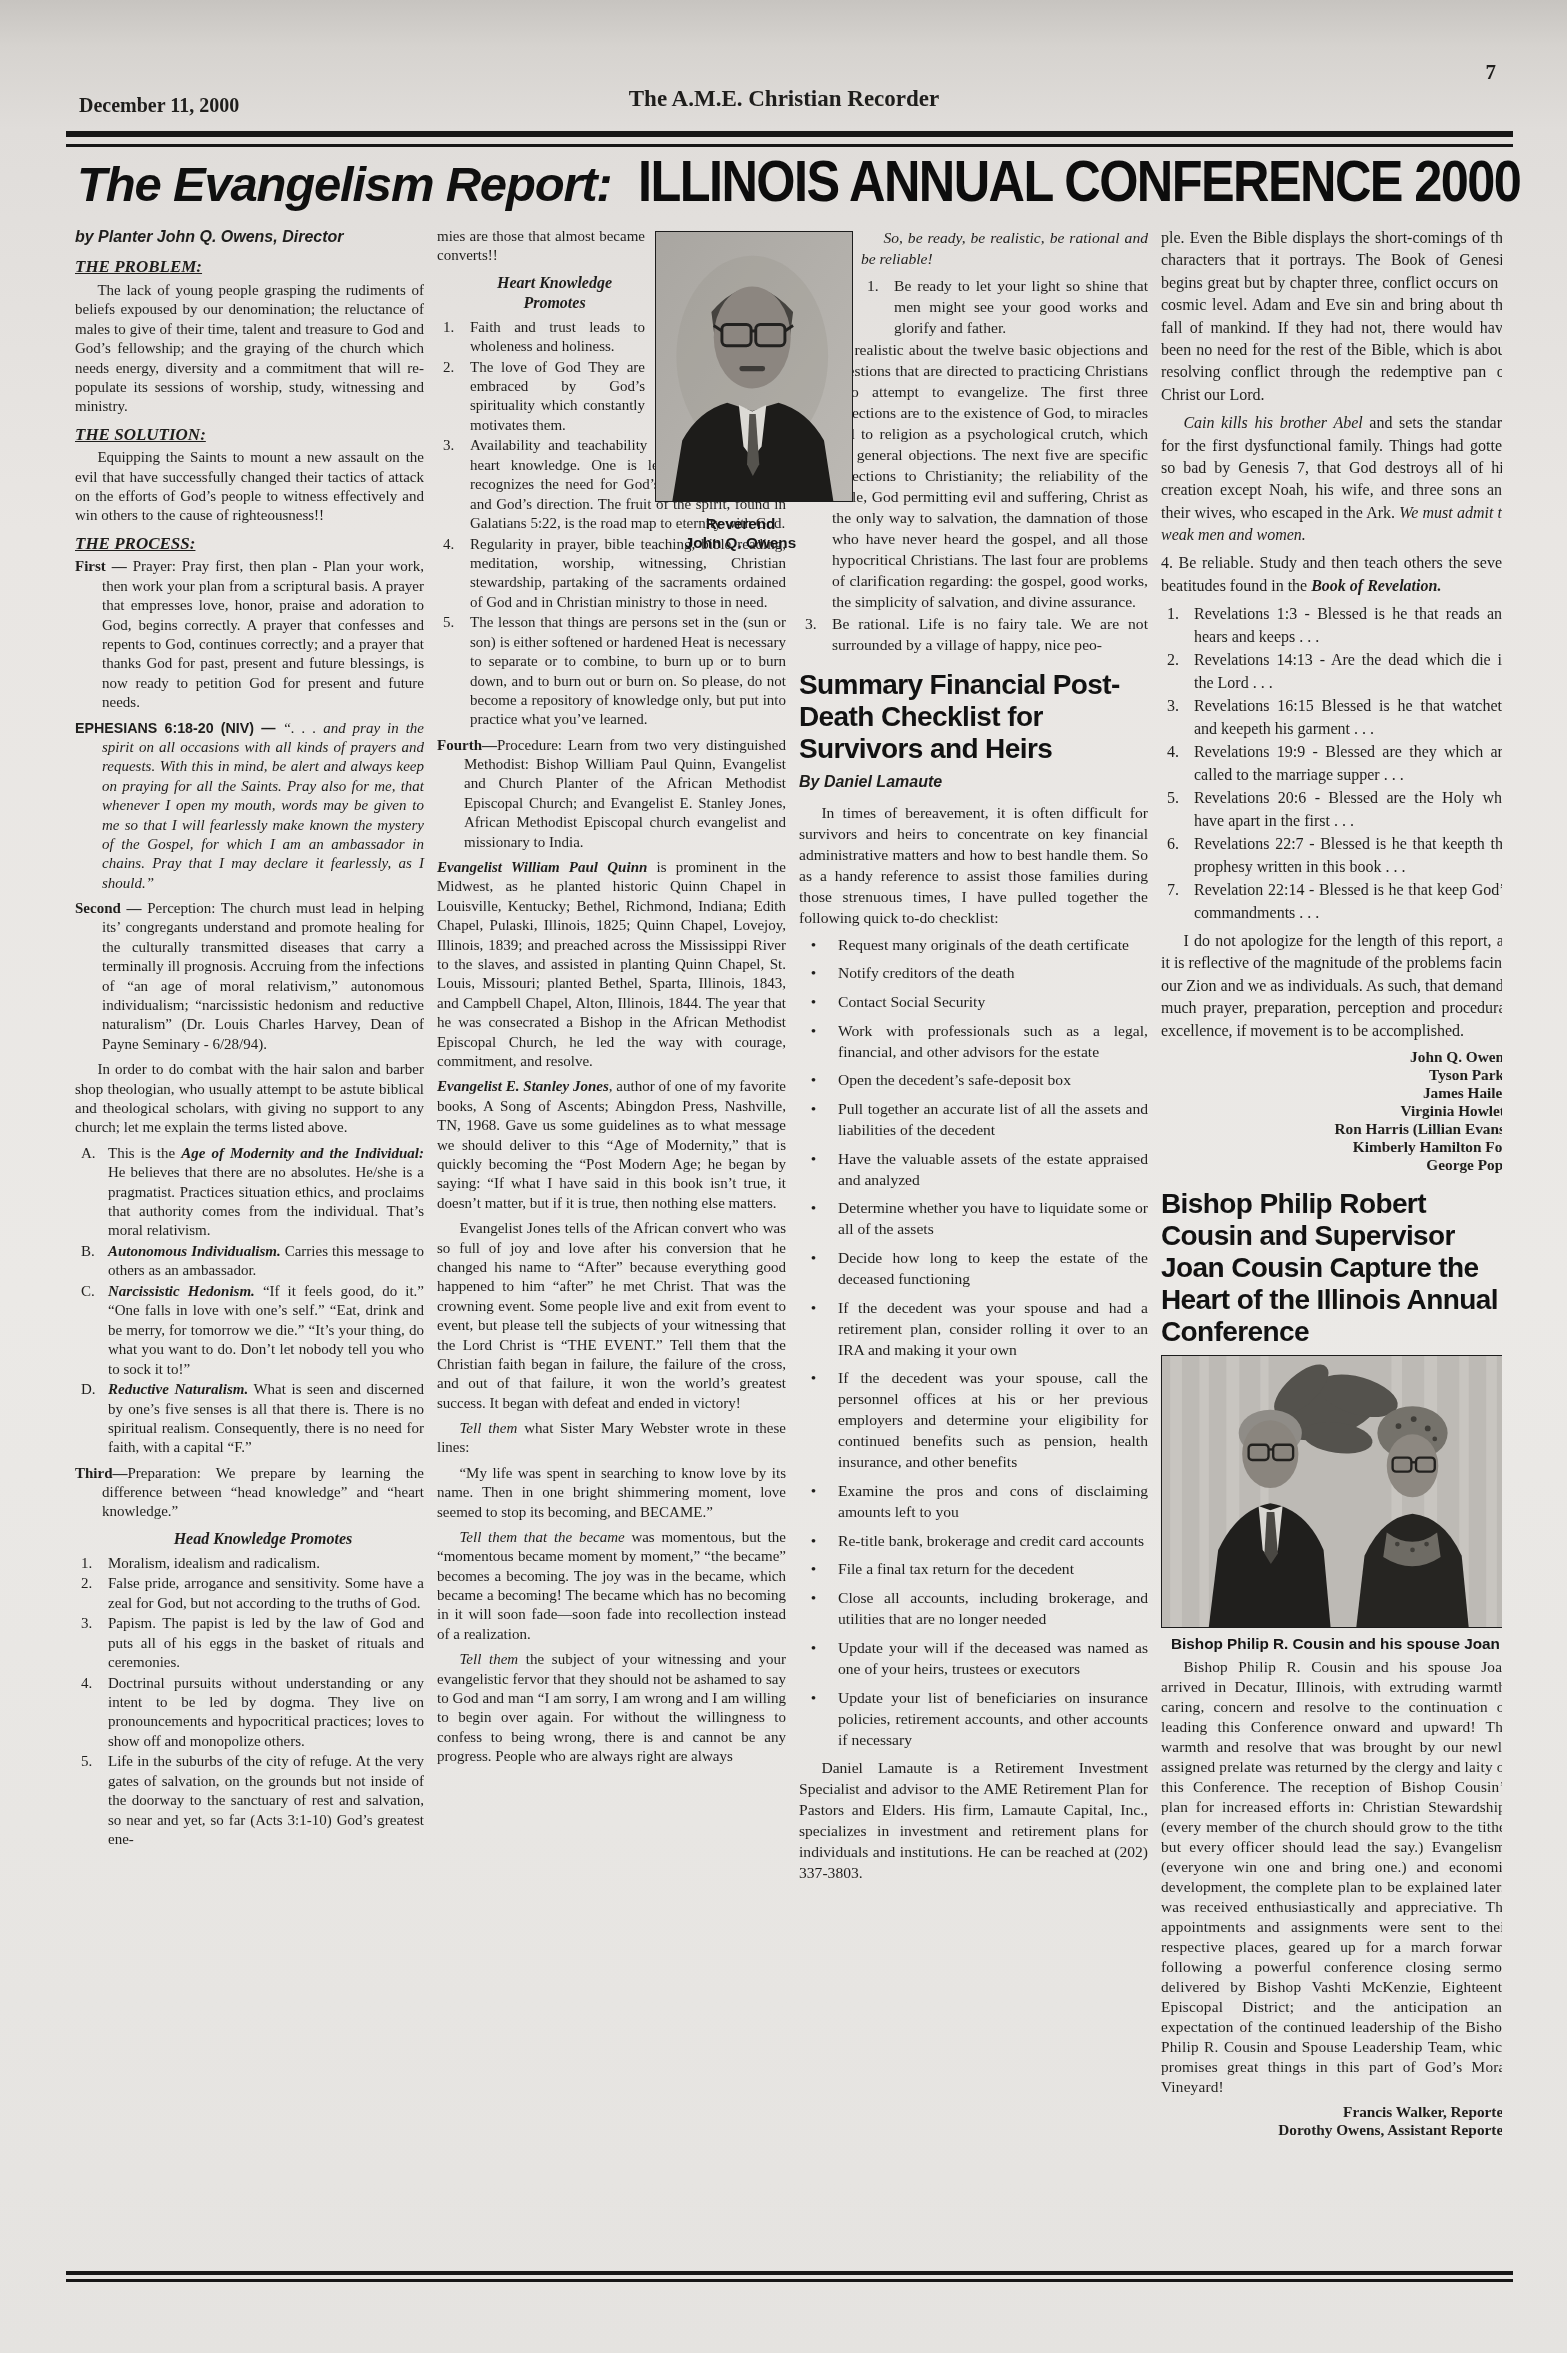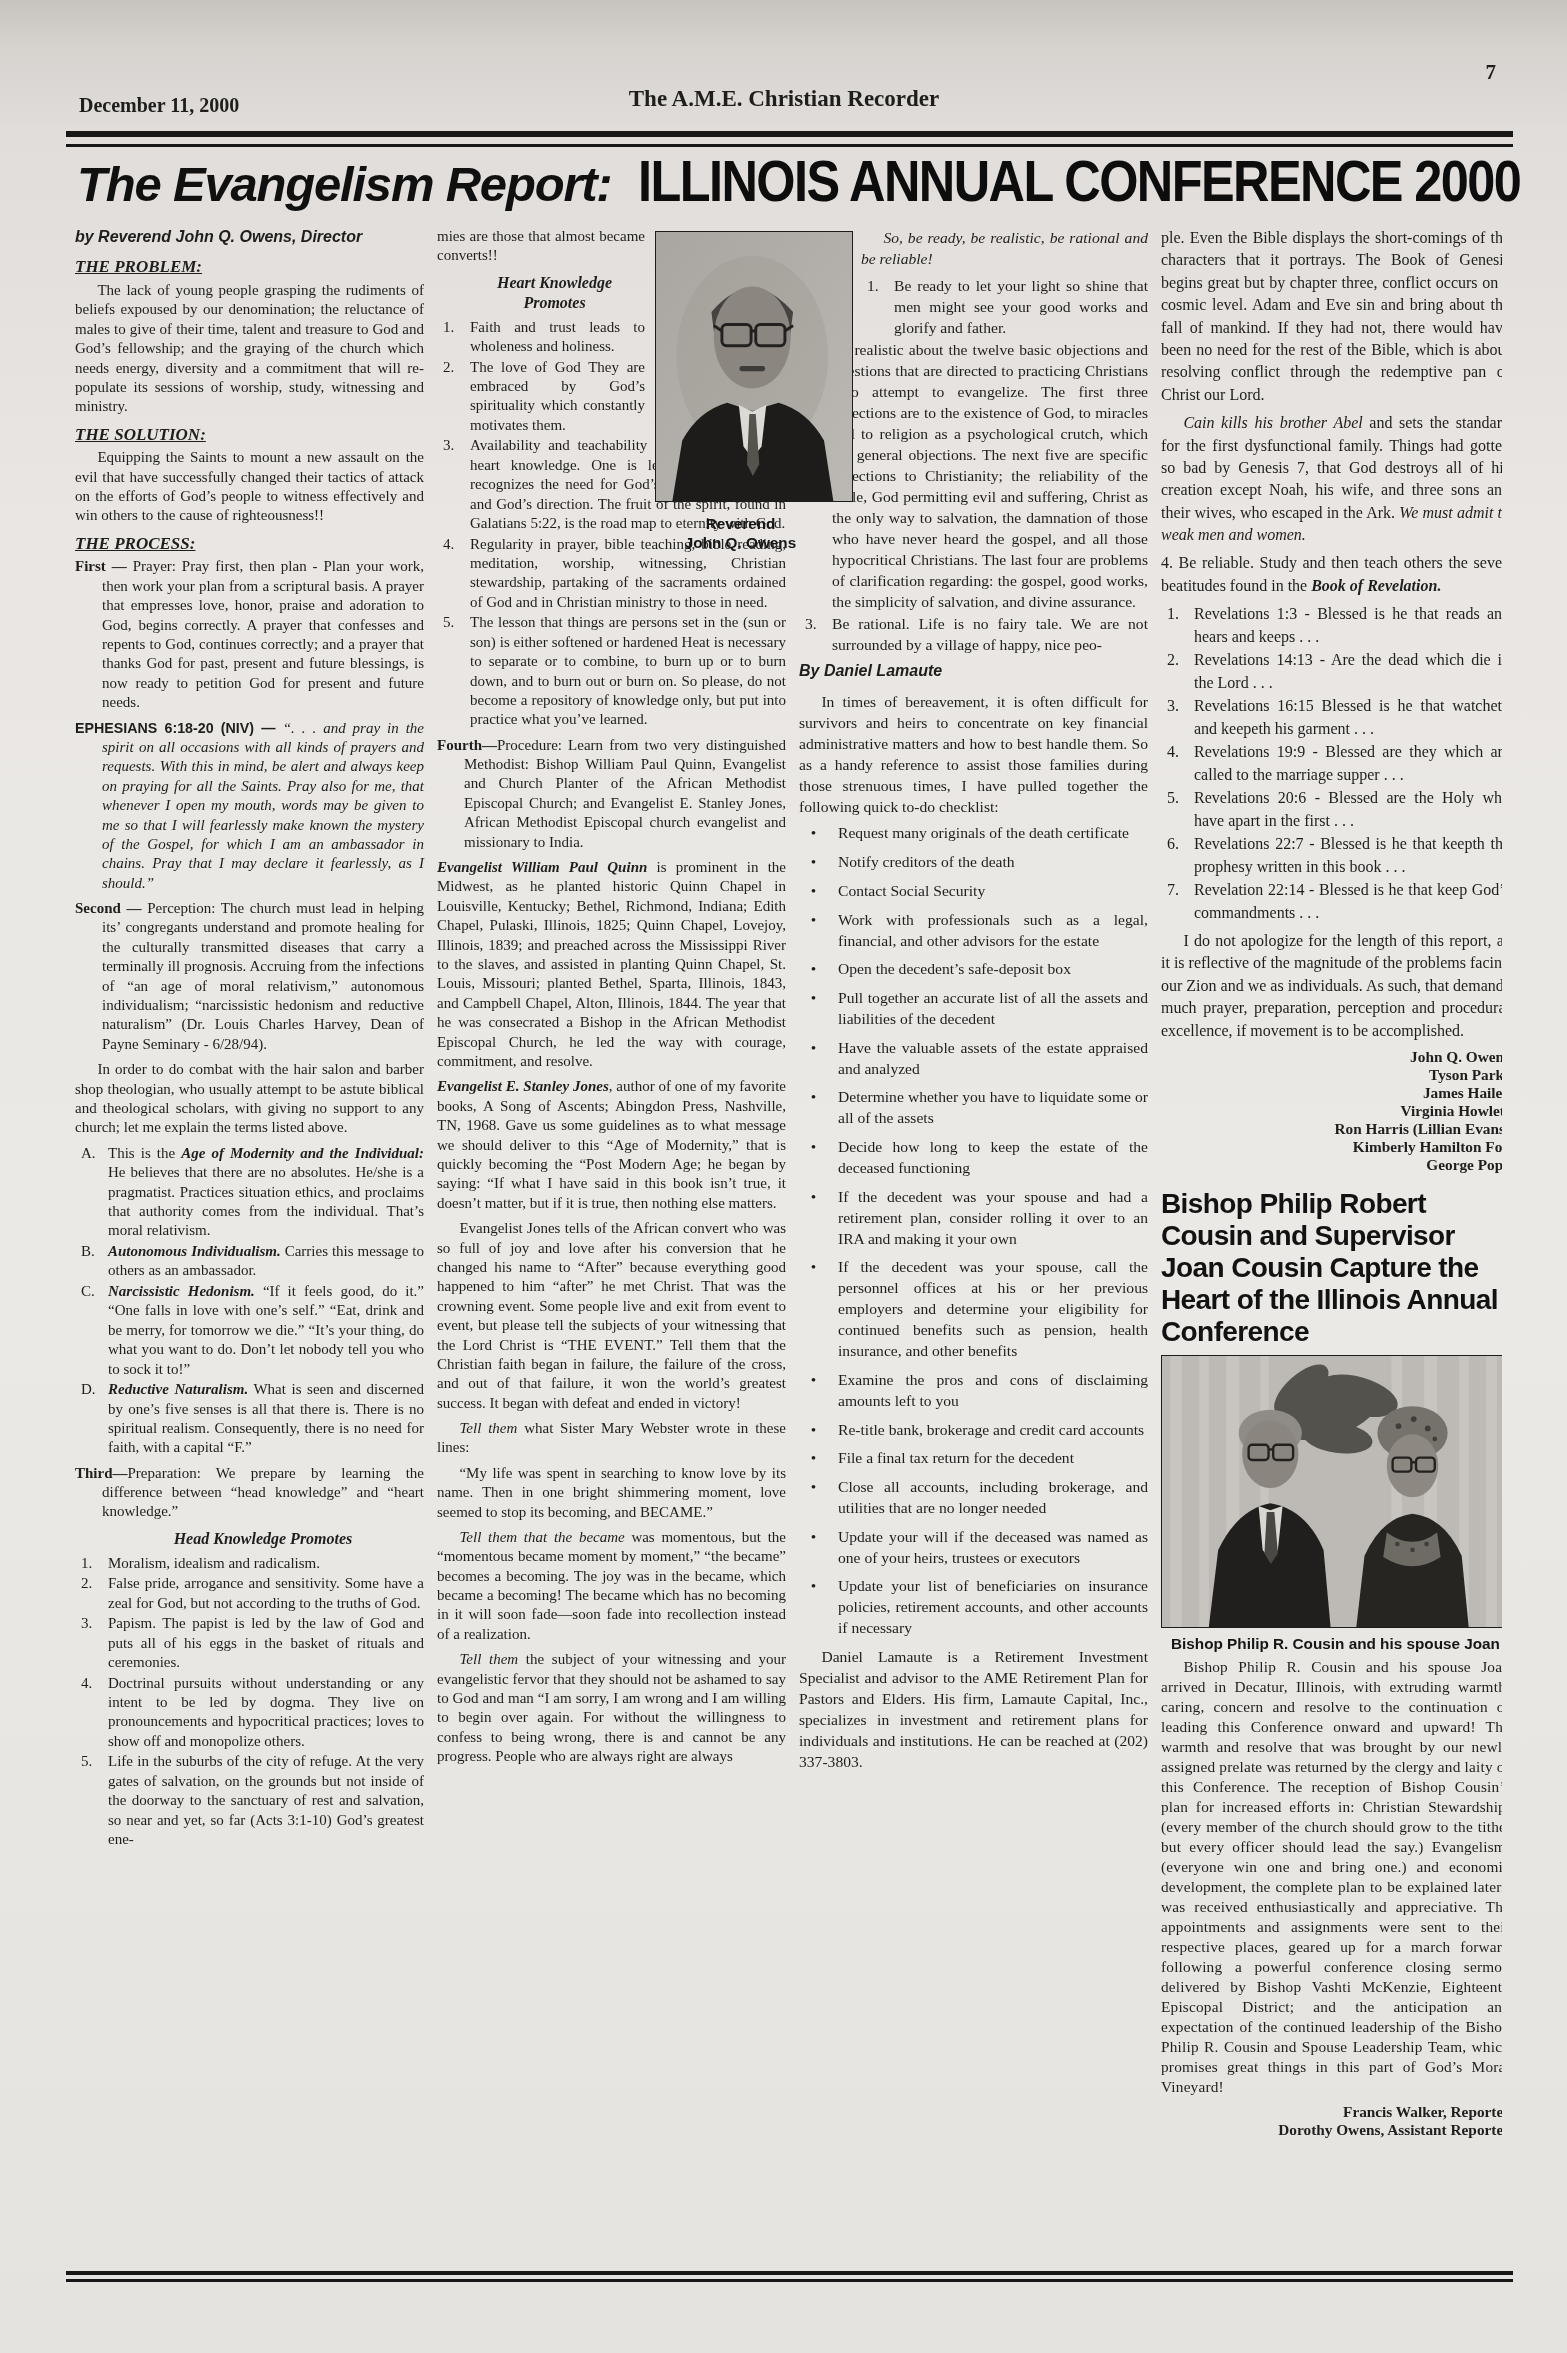--- a/index.html
+++ b/index.html
@@ -66,21 +66,21 @@
   <div class="hdr-mast">The A.M.E. Christian Recorder</div>
   <div class="hdr-page">7</div>
 
   <div class="rule rule-top"></div>
 
   <div class="hl-left">The Evangelism Report:</div>
   <div class="hl-right">ILLINOIS ANNUAL CONFERENCE 2000</div>
 
   <div class="cols">
     <div class="col" data-column="col1">
-        <div class="blk byline">by Reverend John Q. Owens, Director</div>
+        <div class="blk byline">by Planter John Q. Owens, Director</div>
         <div class="blk sec-head">THE PROBLEM:</div>
         <div class="blk p ind">The lack of young people grasping the rudiments of beliefs expoused by our denomination; the reluctance of males to give of their time, talent and treasure to God and God’s fellowship; and the graying of the church which needs energy, diversity and a commitment that will re-populate its sessions of worship, study, witnessing and ministry.</div>
         <div class="blk sec-head">THE SOLUTION:</div>
         <div class="blk p ind">Equipping the Saints to mount a new assault on the evil that have successfully changed their tactics of attack on the efforts of God’s people to witness effectively and win others to the cause of righteousness!!</div>
         <div class="blk sec-head">THE PROCESS:</div>
         <div class="blk hang"><span class="lead-b">First — </span>Prayer: Pray first, then plan - Plan your work, then work your plan from a scriptural basis. A prayer that empresses love, honor, praise and adoration to God, begins correctly. A prayer that confesses and repents to God, continues correctly; and a prayer that thanks God for past, present and future blessings, is now ready to petition God for present and future needs.</div>
         <div class="blk hang"><span class="lead-bsans">EPHESIANS 6:18-20 (NIV) — </span><span class="txt-i">“. . . and pray in the spirit on all occasions with all kinds of prayers and requests. With this in mind, be alert and always keep on praying for all the Saints. Pray also for me, that whenever I open my mouth, words may be given to me so that I will fearlessly make known the mystery of the Gospel, for which I am an ambassador in chains. Pray that I may declare it fearlessly, as I should.”</span></div>
         <div class="blk hang"><span class="lead-b">Second — </span>Perception: The church must lead in helping its’ congregants understand and promote healing for the culturally transmitted diseases that carry a terminally ill prognosis. Accruing from the infections of “an age of moral relativism,” autonomous individualism; “narcissistic hedonism and reductive naturalism” (Dr. Louis Charles Harvey, Dean of Payne Seminary - 6/28/94).</div>
         <div class="blk p ind">In order to do combat with the hair salon and barber shop theologian, who usually attempt to be astute biblical and theological scholars, with giving no support to any church; let me explain the terms listed above.</div>
         <div class="blk list alpha">
@@ -118,20 +118,21 @@
         <div class="blk p ind"><span class="lead-i">Tell them that the became</span> was momentous, but the “momentous became moment by moment,” “the became” becomes a becoming. The joy was in the became, which became a becoming! The became which has no becoming in it will soon fade—soon fade into recollection instead of a realization.</div>
         <div class="blk p ind"><span class="lead-i">Tell them</span> the subject of your witnessing and your evangelistic fervor that they should not be ashamed to say to God and man “I am sorry, I am wrong and I am willing to begin over again. For without the willingness to confess to being wrong, there is and cannot be any progress. People who are always right are always</div>
       </div>
     <div class="col" data-column="col3">
         <div class="blk p ind txt-i narrowL">So, be ready, be realistic, be rational and be reliable!</div>
         <div class="blk list decimal">
           <div class="li narrowL"><span class="mk">1.</span>Be ready to let your light so shine that men might see your good works and glorify and father.</div>
           <div class="li"><span class="mk">2.</span>Be realistic about the twelve basic objections and questions that are directed to practicing Christians who attempt to evangelize. The first three objections are to the existence of God, to miracles and to religion as a psychological crutch, which are general objections. The next five are specific objections to Christianity; the reliability of the bible, God permitting evil and suffering, Christ as the only way to salvation, the damnation of those who have never heard the gospel, and all those hypocritical Christians. The last four are problems of clarification regarding: the gospel, good works, the simplicity of salvation, and divine assurance.</div>
           <div class="li"><span class="mk">3.</span>Be rational. Life is no fairy tale. We are not surrounded by a village of happy, nice peo-</div>
         </div>
+        <div class="blk bighead">Summary Financial Post-Death Checklist for Survivors and Heirs</div>
         <div class="blk byline">By Daniel Lamaute</div>
         <div class="blk p ind">In times of bereavement, it is often difficult for survivors and heirs to concentrate on key financial administrative matters and how to best handle them. So as a handy reference to assist those families during those strenuous times, I have pulled together the following quick to-do checklist:</div>
         <div class="blk list bullet">
           <div class="li"><span class="mk">•</span>Request many originals of the death certificate</div>
           <div class="li"><span class="mk">•</span>Notify creditors of the death</div>
           <div class="li"><span class="mk">•</span>Contact Social Security</div>
           <div class="li"><span class="mk">•</span>Work with professionals such as a legal, financial, and other advisors for the estate</div>
           <div class="li"><span class="mk">•</span>Open the decedent’s safe-deposit box</div>
           <div class="li"><span class="mk">•</span>Pull together an accurate list of all the assets and liabilities of the decedent</div>
           <div class="li"><span class="mk">•</span>Have the valuable assets of the estate appraised and analyzed</div>

